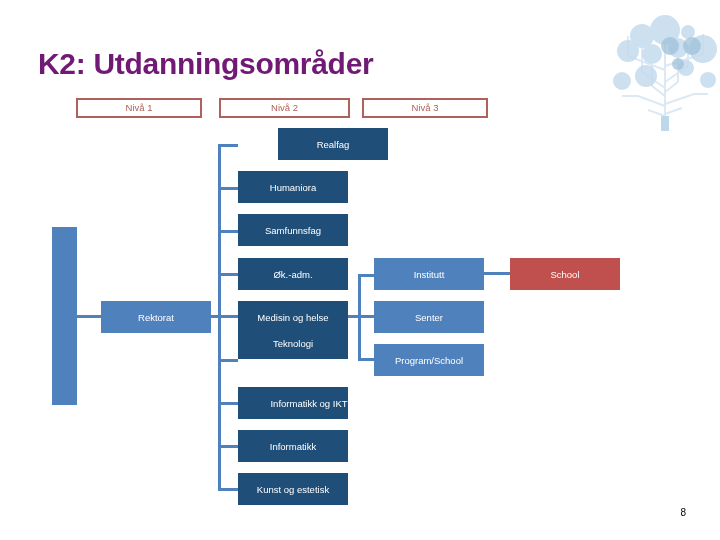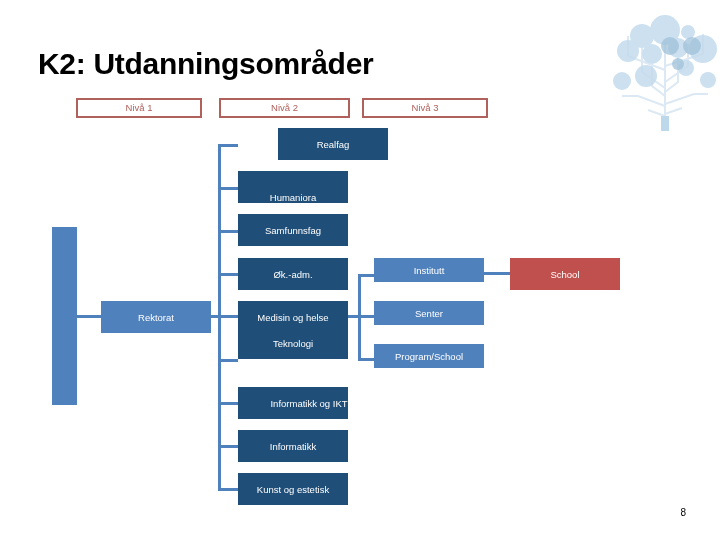--- a/index.html
+++ b/index.html
@@ -18,21 +18,21 @@
     overflow: hidden;
   }
 
   
   #slide-title {
     position: absolute;
     left: 38px;
     top: 47px;
     font-size: 30px;
     font-weight: bold;
-    color: #000000;
+    color: #701a75;
     letter-spacing: -0.3px;
     white-space: nowrap;
   }
 
   
   .level-header {
     position: absolute;
     height: 20px;
     box-sizing: border-box;
     background: #ffffff;
@@ -59,35 +59,35 @@
     align-items: center;
     justify-content: center;
   }
   .node.dark  { background: #1f4e79; }
   .node.light { background: #4f81bd; }
   .node.red   { background: #c0504d; }
 
   
   .n2 { left: 238px; width: 110px; height: 32px; }
   #n2-realfag     { top: 128px; margin-left: 40px; }
-  #n2-humaniora   { top: 171px; align-items: flex-end; }
+  #n2-humaniora   { top: 171px; }
   #n2-samfunnsfag { top: 214px; }
   #n2-okadm       { top: 258px; }
   #n2-medisin     { top: 301px; }
   #n2-teknologi   { top: 327px; }
   #n2-informatikk { top: 387px; padding-left: 32px; }
   #n2-pedagogikk  { top: 430px; }
   #n2-kunst       { top: 473px; }
   
   #n2-medisin > span,
   #n2-informatikk > span,
   #n2-kunst > span { overflow: visible; }
 
   
-  .n3 { left: 374px; width: 110px; height: 24px; }
+  .n3 { left: 374px; width: 110px; height: 32px; }
   #n3-institutt { top: 258px; }
   #n3-senter    { top: 301px; }
   #n3-school    { top: 344px; }
 
   
   #n3-program { left: 510px; top: 258px; width: 110px; height: 32px; }
 
   
   #n1-rektorat { left: 101px; top: 301px; width: 110px; height: 32px; }
 

